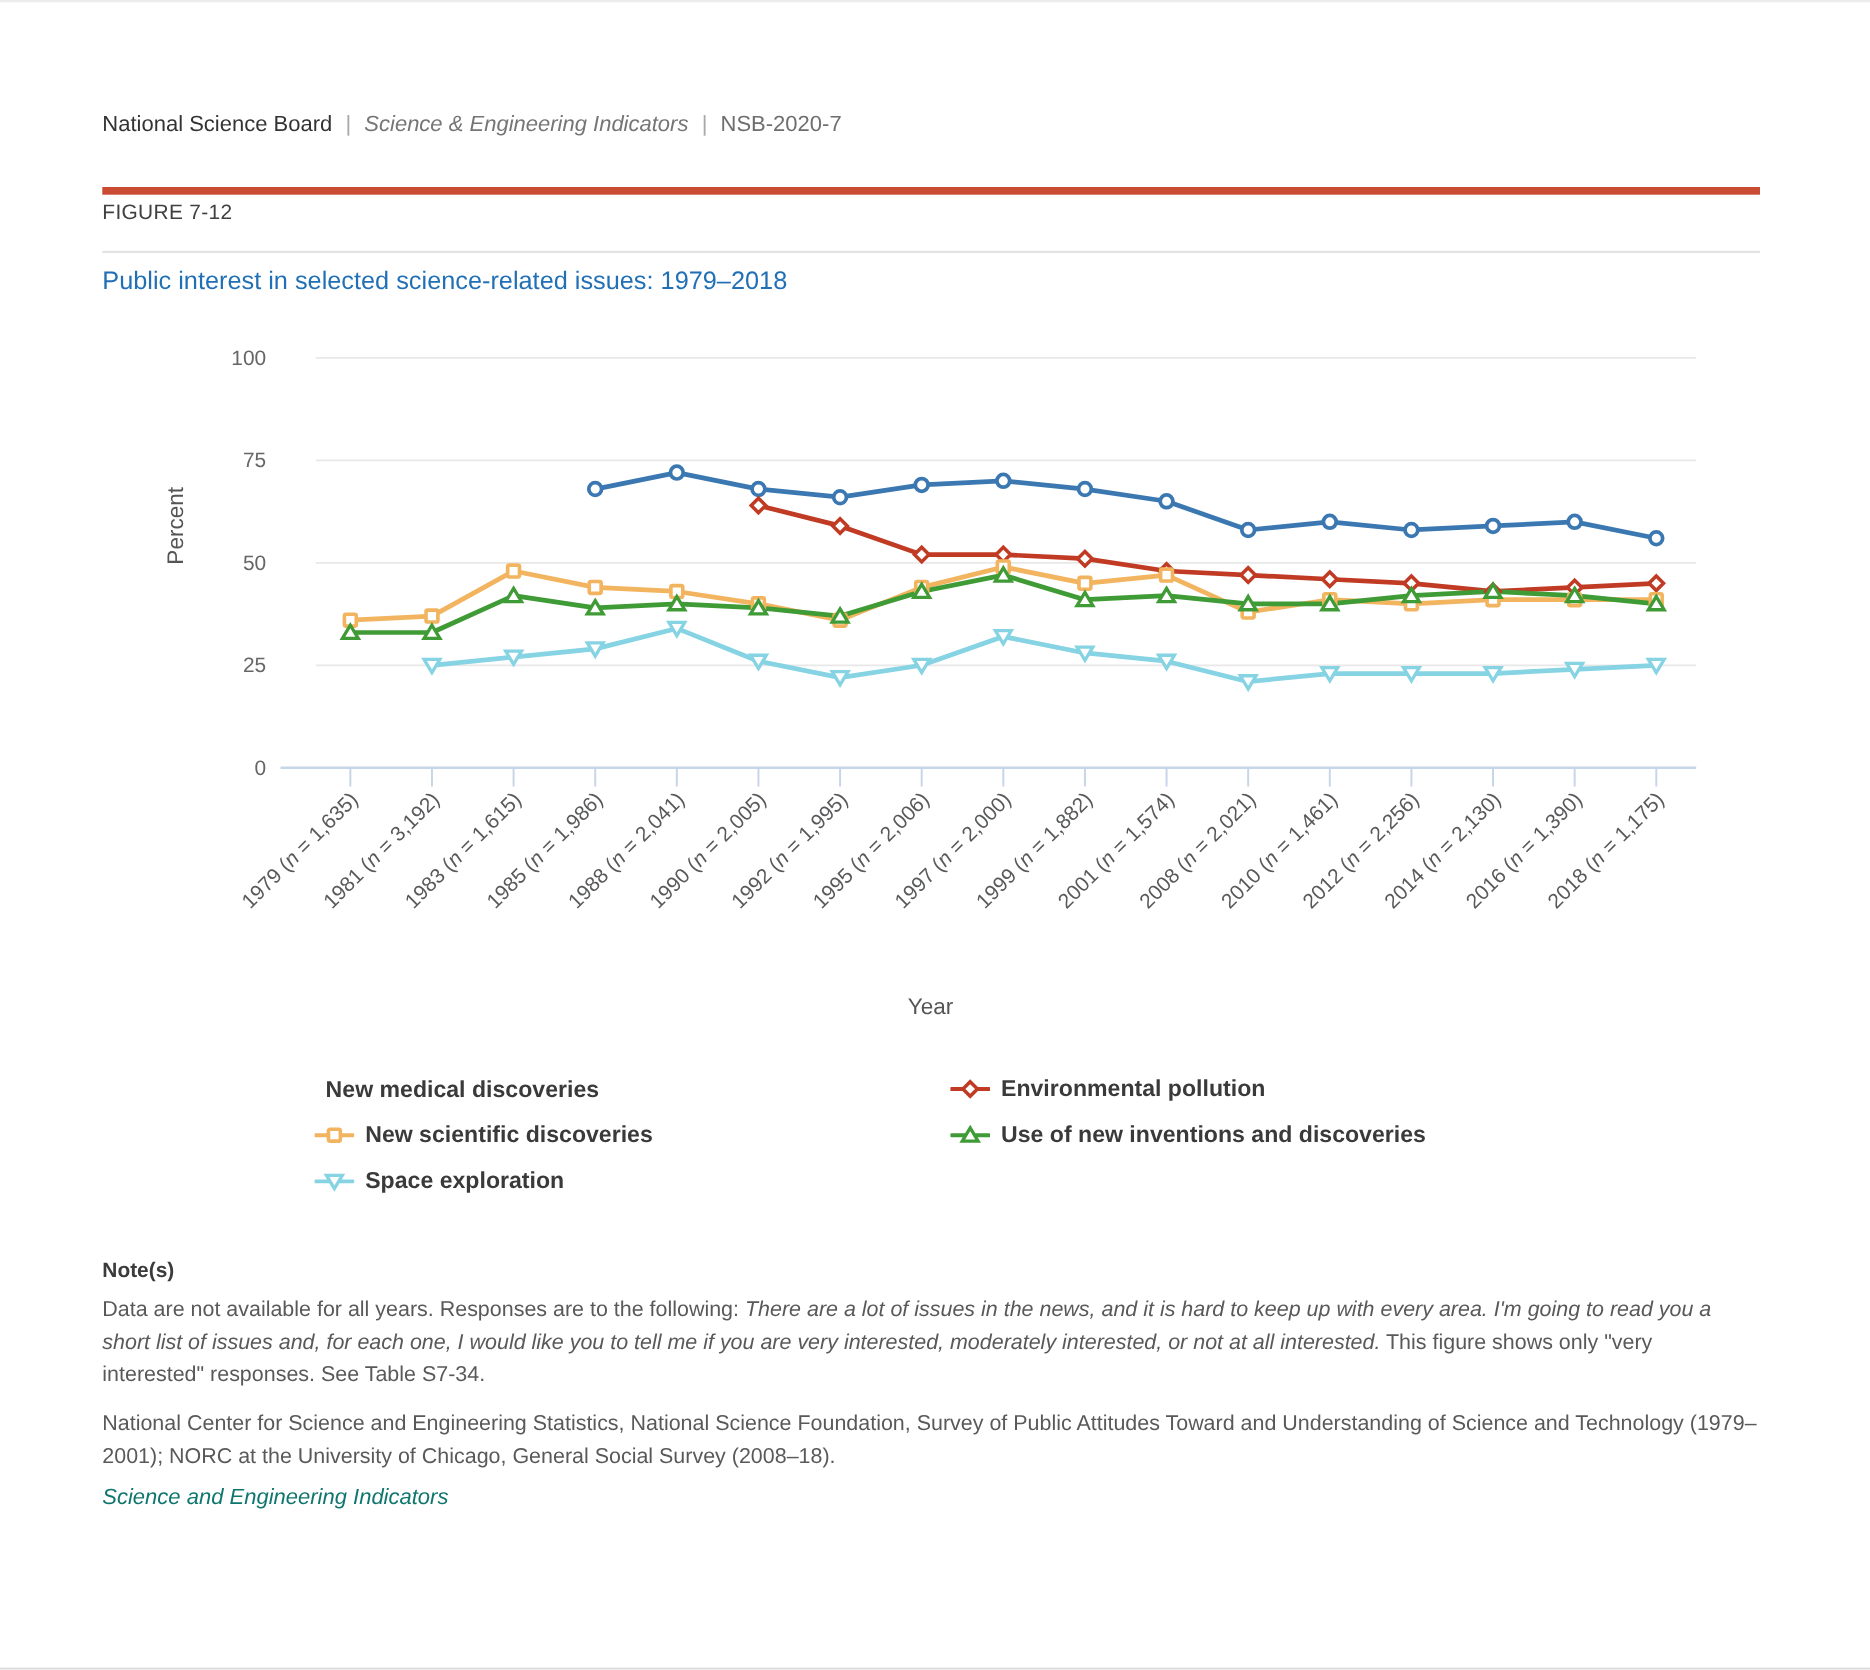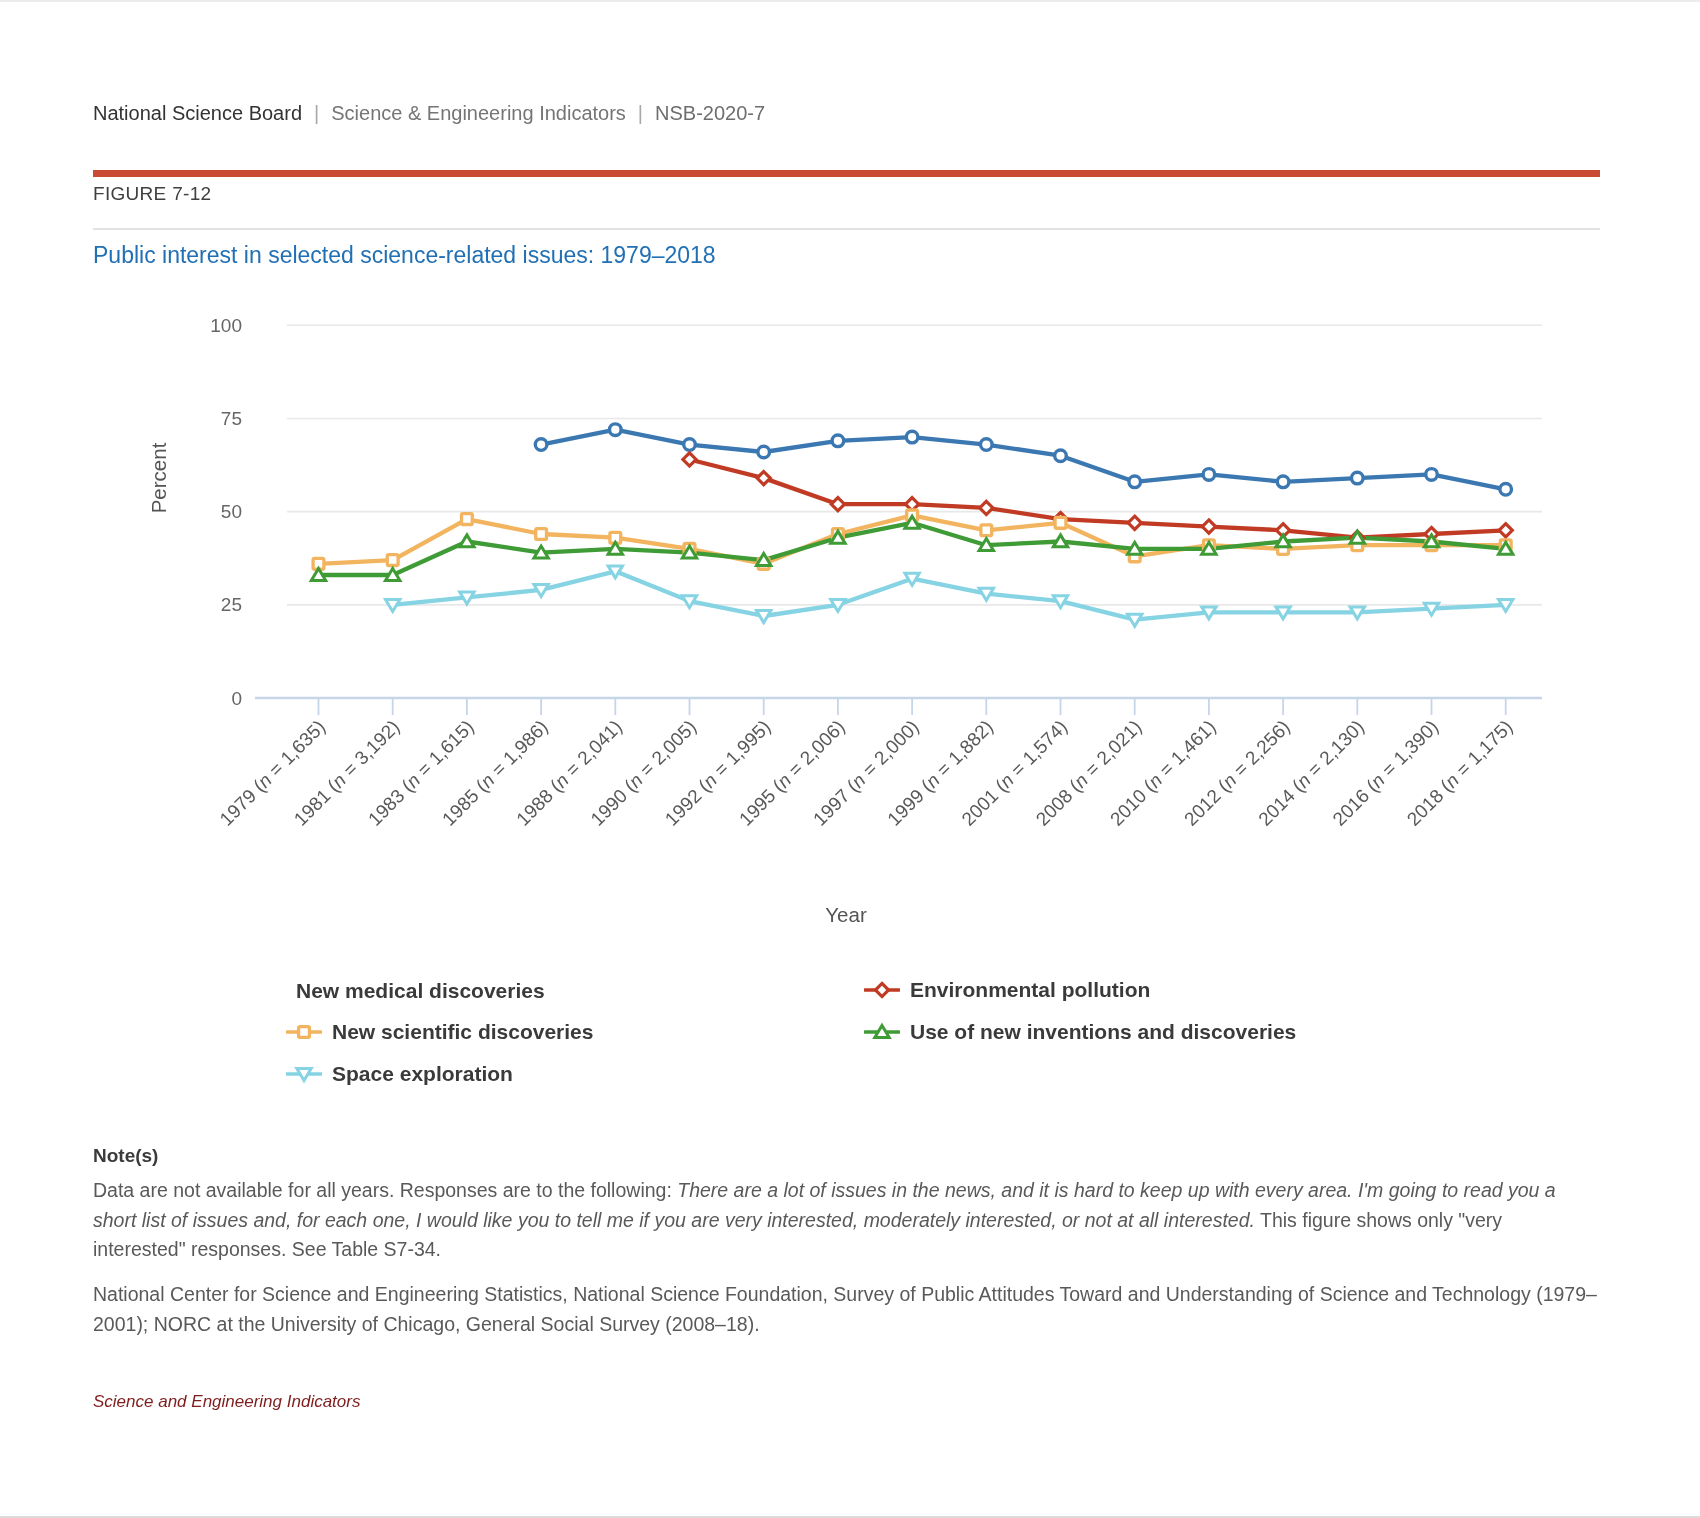--- a/index.html
+++ b/index.html
@@ -2,36 +2,36 @@
 <html><head>
 <meta charset="utf-8">
 <style>
   html,body{margin:0;padding:0;background:#fff;}
   .page{position:relative;width:1700px;height:1518px;background:#ffffff;
         font-family:"Liberation Sans",sans-serif;overflow:hidden;
         border-top:2px solid #ececec;border-bottom:2px solid #dcdcdc;box-sizing:border-box;}
   .header{position:absolute;left:93px;top:100px;font-size:20px;color:#6e6e6e;white-space:nowrap;}
   .header .brand{font-weight:normal;color:#333333;}
   .header .sep{color:#a8a8a8;margin:0 12px;font-weight:normal;}
-  .header .pub{color:#757575;}
+  .header .pub{font-style:italic;color:#757575;}
   .header .rid{color:#6e6e6e;}
   .red-bar{position:absolute;left:93px;top:168px;width:1507px;height:7px;background:#c94b33;}
   .figure-label{position:absolute;left:93px;top:181px;font-size:19px;color:#404040;letter-spacing:.3px;}
   .thin-rule{position:absolute;left:93px;top:226px;width:1507px;height:0;border-top:2px solid #e2e2e2;}
   .figure-title{position:absolute;left:93px;top:240px;margin:0;font-size:23px;font-weight:normal;color:#2170b5;}
   #chart-svg{position:absolute;left:90px;top:280px;}
   .legend{position:absolute;left:0;top:0;}
   .legend-item{position:absolute;display:flex;align-items:center;height:26px;cursor:pointer;}
   .legend-item .lbl{font-size:21px;font-weight:bold;color:#3a3a3a;margin-left:10px;white-space:nowrap;}
   .notes{position:absolute;left:93px;top:1143px;width:1507px;color:#595959;}
   .notes .nlabel,.src .nlabel{font-size:19px;font-weight:bold;color:#3b3b3b;margin-bottom:9px;}
   .notes p,.src p{margin:0;font-size:19.5px;line-height:29.5px;color:#595959;}
   .notes .it{font-style:italic;}
   .src{position:absolute;left:93px;top:1278px;width:1507px;}
-  .footer-ital{position:absolute;left:93px;top:1390px;font-size:17px;font-style:italic;color:#7f1d1d;}
+  .footer-ital{position:absolute;left:93px;top:1348px;font-size:20px;font-style:italic;color:#0f766e;}
 </style>
 </head>
 <body>
 
 <div class="page">
 
   <div class="header">
     <span class="brand">National Science Board</span><span class="sep">|</span><span class="pub">Science &amp; Engineering Indicators</span><span class="sep">|</span><span class="rid">NSB-2020-7</span>
   </div>
 

